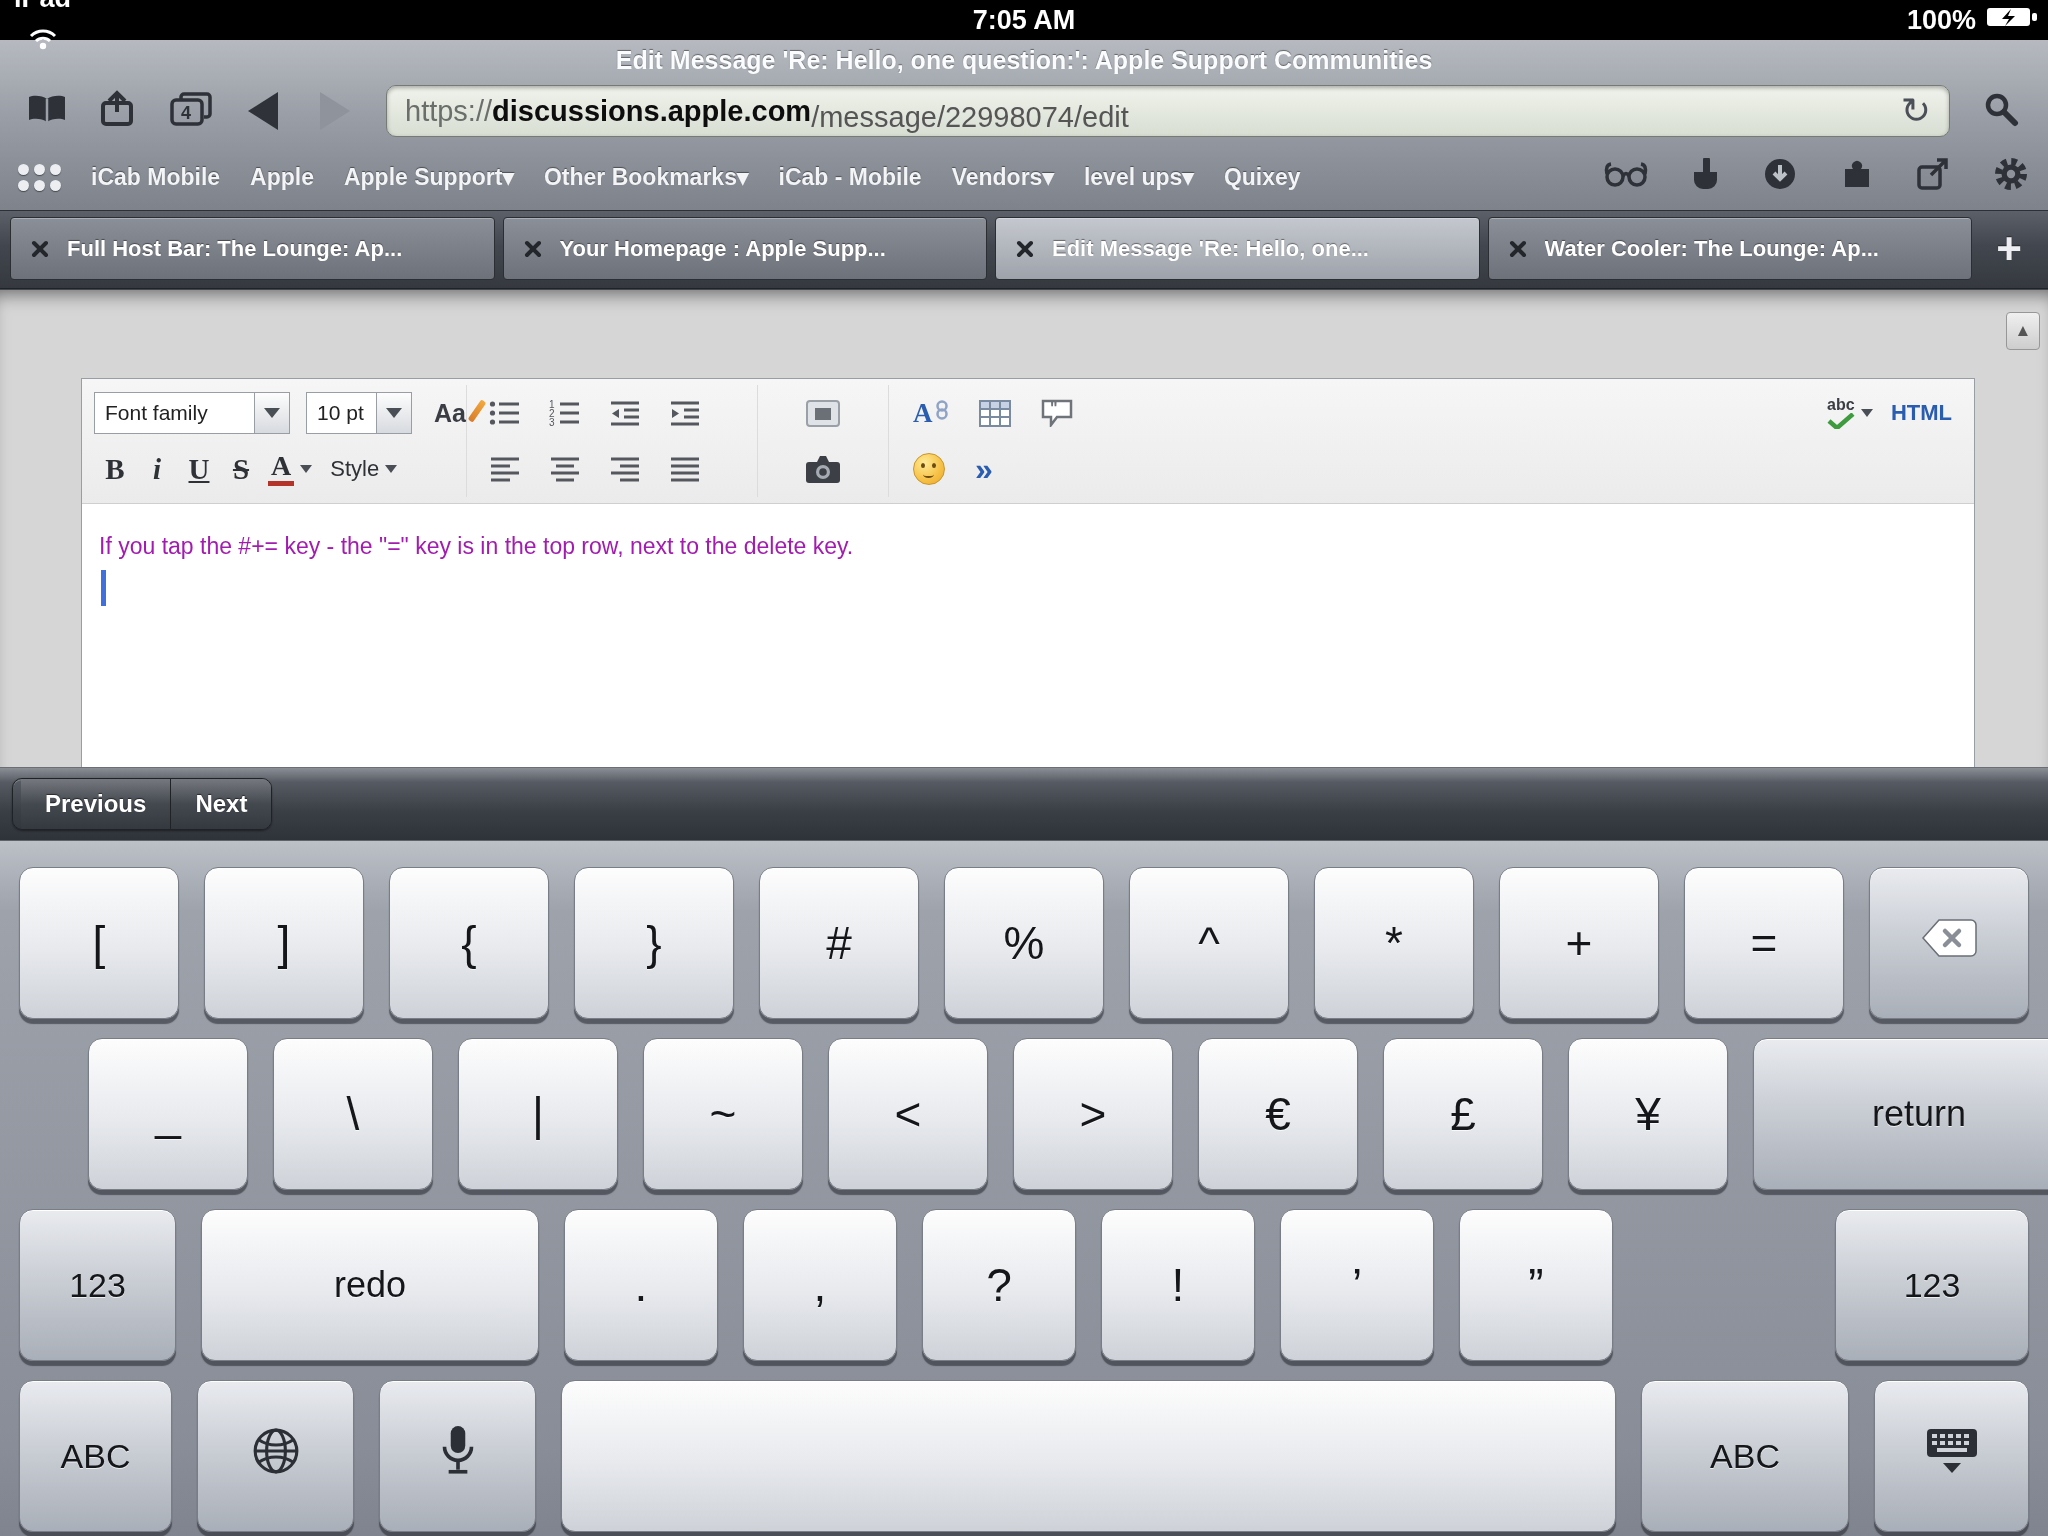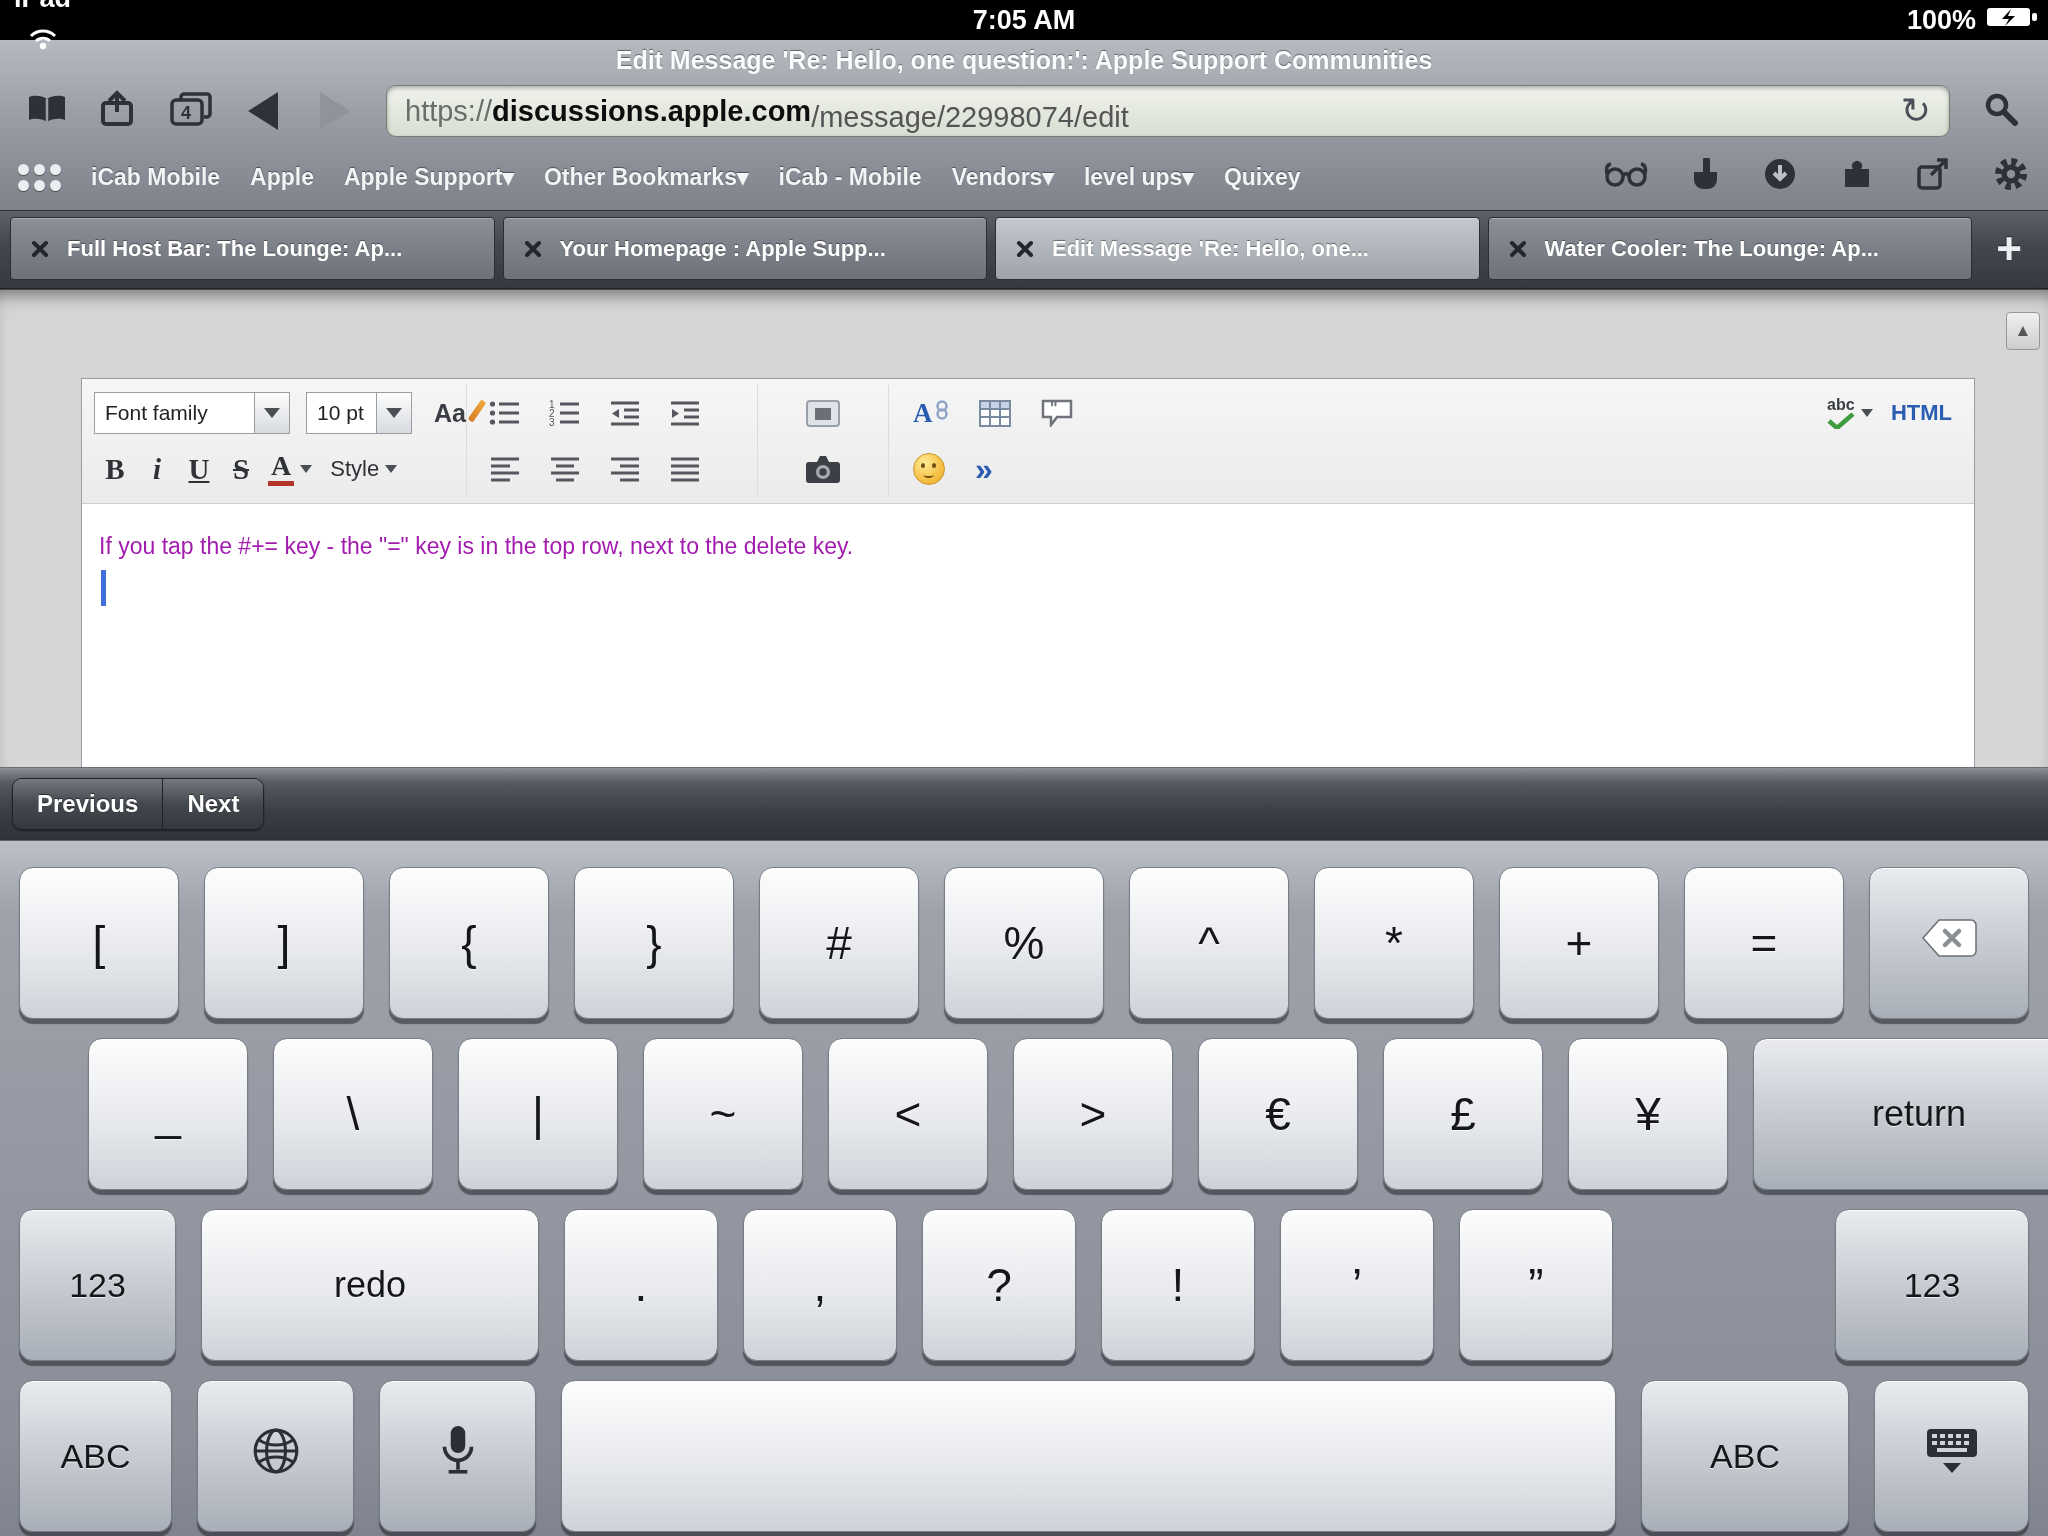--- a/index.html
+++ b/index.html
@@ -74,21 +74,21 @@
   .linkA{color:#2a5db0;font-family:"Liberation Serif",serif;font-weight:bold;font-size:27px;display:flex;align-items:flex-start;gap:2px;}
   .spell-stack{display:flex;flex-direction:column;align-items:center;line-height:1;}
   .spell-abc{font-size:16px;font-weight:bold;color:#3a3d44;}
   .html-btn{color:#2a5db0;font-weight:bold;font-size:22px;}
   .editor-body{padding:26px 20px 0 17px;font-size:23px;color:#a21caf;line-height:1.4;}
   .editor-body p{margin:0;}
   .caret{display:block;width:5px;height:36px;background:#4170dd;margin:8px 0 0 2px;}
 
   
   .accessory{height:72px;background:linear-gradient(180deg,#8a8e95 0%,#565a62 20%,#3a3e45 60%,#2e3239 100%);display:flex;align-items:center;padding:0 12px;border-top:1px solid #6a6e76;}
-  .acc-group{display:flex;border:1px solid #1f2226;border-radius:10px;overflow:hidden;box-shadow:inset 0 1px 0 rgba(255,255,255,.25),0 1px 2px rgba(0,0,0,.4);}
+  .acc-group{display:flex;border:1px solid #1f2226;border-radius:10px;overflow:hidden;box-shadow:inset 0 1px 0 rgba(255,255,255,.25),0 1px 2px rgba(0,0,0,.4);padding-left:8px;}
   .acc-btn{padding:0 24px;height:50px;line-height:50px;color:#fff;font-size:24px;font-weight:bold;text-shadow:0 -1px 1px rgba(0,0,0,.55);background:linear-gradient(#75797f,#44484f 50%,#34383f);}
   .acc-btn + .acc-btn{border-left:1px solid #1f2226;}
 
   
   .keyboard{height:713px;box-sizing:border-box;background:linear-gradient(180deg,#bcc0c7 0%,#9da2ab 10%,#888d97 85%,#7d828c 100%);border-top:1px solid #5e626a;padding:26px 19px 0;}
   .kb-row{display:flex;gap:25px;margin-bottom:19px;height:152px;}
   .kb-row2{margin-left:69px;}
   .key{flex:none;width:160px;height:152px;box-sizing:border-box;border-radius:14px;border:1px solid #787d86;background:linear-gradient(180deg,#fdfdfd 0%,#e7e9ed 55%,#ced2d8 100%);box-shadow:0 5px 1px rgba(32,35,42,.55),inset 0 1px 0 #fff;display:flex;align-items:center;justify-content:center;font-size:46px;color:#141619;text-shadow:0 1px 0 rgba(255,255,255,.7);}
   .key-dark{background:linear-gradient(180deg,#e9ebef 0%,#c7cbd2 50%,#a9afb8 100%);}
   .key-return{width:332px;font-size:36px;}

